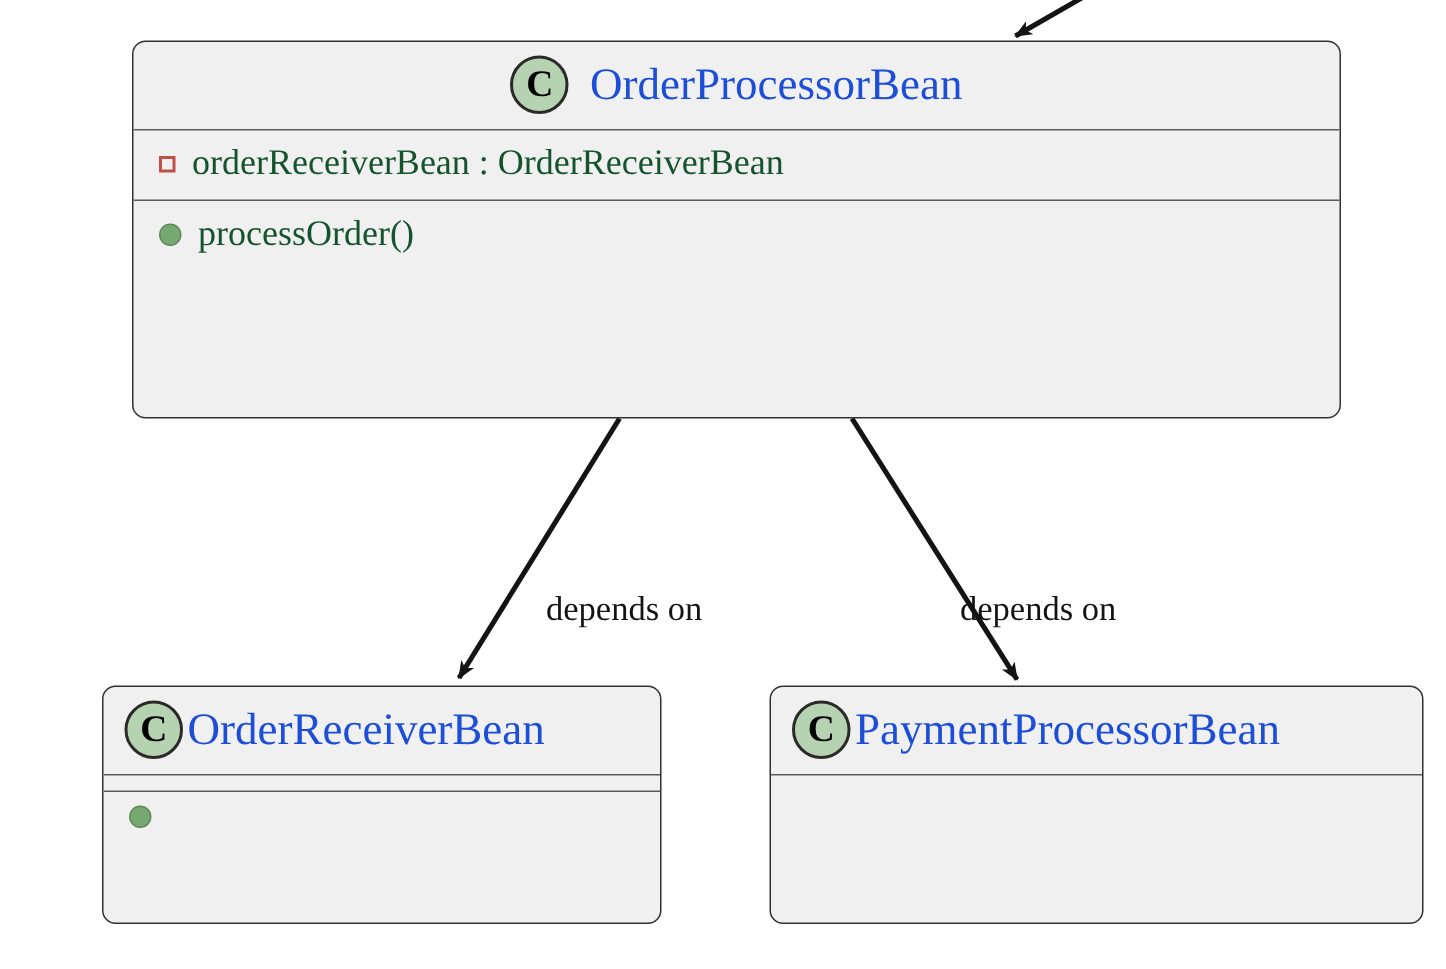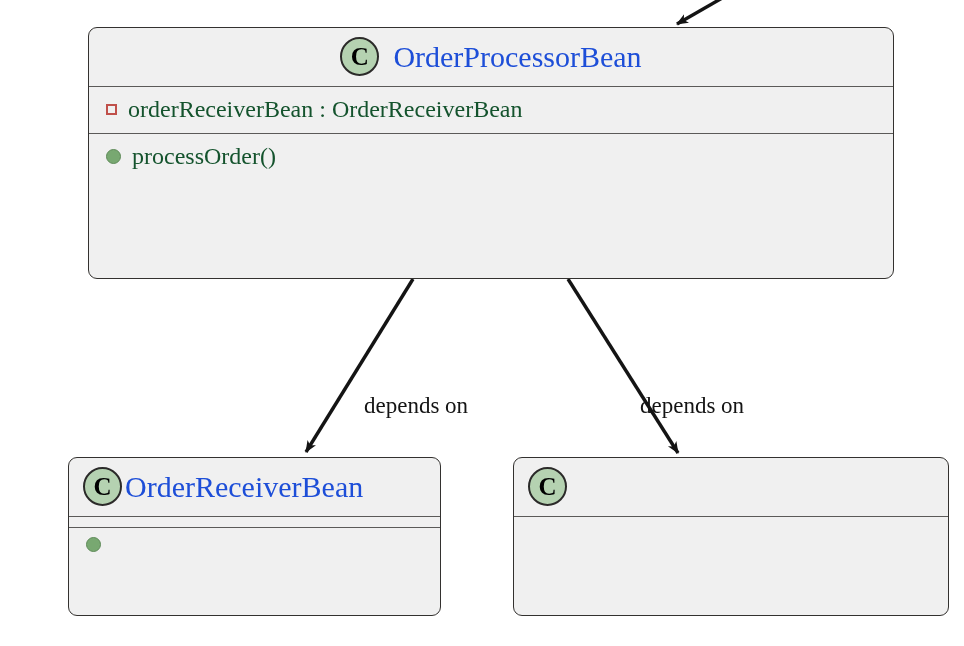--- a/index.html
+++ b/index.html
@@ -159,20 +159,21 @@
     <div class="compartment">
       <div class="member">
         <span class="marker-public"></span>
       </div>
     </div>
   </div>
 
   <div class="uml-class" style="left:513px; top:457px; width:436px; height:159px;">
     <div class="class-header left-aligned">
       <span class="class-icon">C</span>
+      <span class="class-title">PaymentProcessorBean</span>
     </div>
     <div class="compartment empty"></div>
   </div>
 
   <div class="edge-label" style="left:364px; top:357px;">depends on</div>
 
   <div class="edge-label" style="left:640px; top:357px;">depends on</div>
 
 </div>
 

